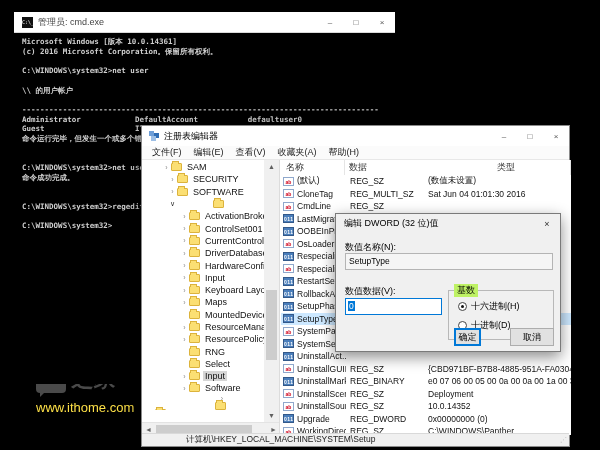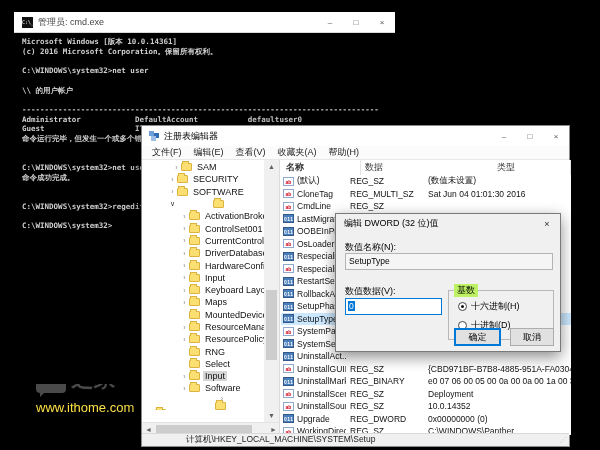--- a/index.html
+++ b/index.html
@@ -70,21 +70,21 @@
   #tree-hscroll { position:absolute; left:0; bottom:0; width:138px; height:13px; background:#f0f0f0;
                   border-top:1px solid #e3e3e3; }
   .hscroll-arrow { position:absolute; top:0; width:13px; height:13px; color:#606060; font-size:7px;
                    display:flex; align-items:center; justify-content:center; }
   #tree-hthumb { position:absolute; left:14px; top:2px; width:96px; height:9px; background:#cdcdcd; }
 
   
   #values-panel { position:absolute; left:139px; top:0; width:290px; height:100%; background:#fff; overflow:hidden; }
   #values-header { position:absolute; left:0; top:0; width:100%; height:15px; display:flex; }
   .col-h { font-size:9px; color:#333; padding:1px 0 0 5px; border-right:1px solid #e5e5e5; }
-  #colh-name { width:80px;font-weight:bold; }
+  #colh-name { width:64px; }
   #colh-type { width:78px; padding-left:4px; }
   #colh-data { flex:1; padding-left:4px; border-right:none; }
   #values-list { position:absolute; left:0; top:15px; width:100%; }
   .val-row { height:12.5px; display:flex; align-items:center; }
   .val-row.selected { background:#cce8ff; }
   .vicon { width:11px; height:9px; margin:0 3px 0 2px; flex:none; font-size:5px; line-height:9px;
            text-align:center; font-weight:bold; }
   .vicon.sz { background:#fff; border:1px solid #8fa8cc; color:#d0021b; }
   .vicon.dword, .vicon.bin { background:#4a7ebb; border:1px solid #33598a; color:#fff; letter-spacing:.5px; }
   .val-name { width:49px; font-size:8.5px; color:#111; white-space:nowrap; overflow:hidden; }
@@ -118,21 +118,21 @@
                      color:#000; padding:0 3px; }
   .radio-row { position:absolute; left:122px; display:flex; align-items:center; }
   .radio-circle { width:9px; height:9px; border:1px solid #444; border-radius:50%; margin-right:4px;
                   position:relative; background:#fff; flex:none; }
   .radio-circle.on:after { content:""; position:absolute; left:2px; top:2px; width:3px; height:3px;
                            border-radius:50%; background:#111; }
   .radio-label { font-size:9px; color:#000; }
   #radio-hex { top:86px; } #radio-dec { top:105px; }
   .dlg-btn { position:absolute; height:18px; background:#e1e1e1; border:1px solid #adadad;
              font-size:9px; color:#000; display:flex; align-items:center; justify-content:center; }
-  #dlg-ok { left:118px; top:114px; width:47px; border:1px solid #0078d7; box-shadow:inset 0 0 0 1px #0078d7; }
+  #dlg-ok { left:118px; top:114px; width:27px; border:1px solid #0078d7; box-shadow:inset 0 0 0 1px #0078d7; }
   #dlg-cancel { left:174px; top:114px; width:44px; }
 </style>
 </head>
 <body>
 
 <div id="stage">
 
   <div id="cmd-window">
     <div id="cmd-titlebar">
       <div id="cmd-icon">C:\_</div>
@@ -192,21 +192,21 @@
     <div id="reg-menubar">
         <div class="menu-item">文件(F)</div>
         <div class="menu-item">编辑(E)</div>
         <div class="menu-item">查看(V)</div>
         <div class="menu-item">收藏夹(A)</div>
         <div class="menu-item">帮助(H)</div>
       </div>
     <div id="reg-body">
       <div id="tree-panel">
         <div id="tree-list">
-            <div class="tree-row" style="padding-left: 20px; margin-left: 10px;">
+            <div class="tree-row" style="padding-left: 20px;">
               <div class="tree-chevron">›</div>
               <div class="folder-icon"></div>
               <div class="tree-label">SAM</div>
             </div>
             <div class="tree-row" style="padding-left: 26px;">
               <div class="tree-chevron">›</div>
               <div class="folder-icon"></div>
               <div class="tree-label">SECURITY</div>
             </div>
             <div class="tree-row" style="padding-left: 26px;">

